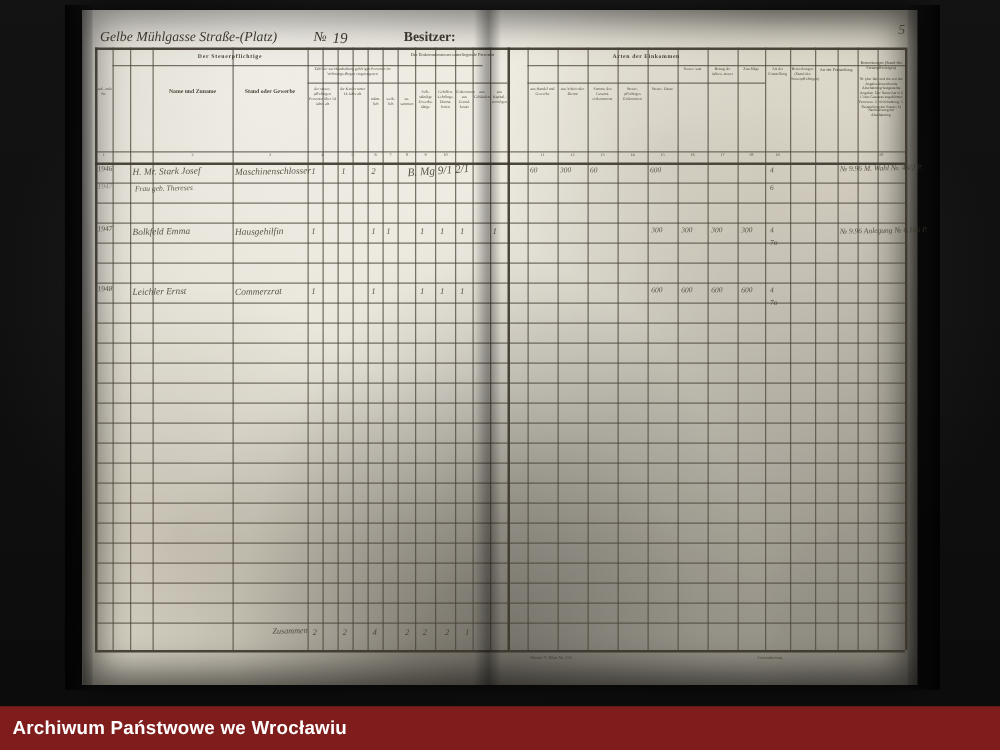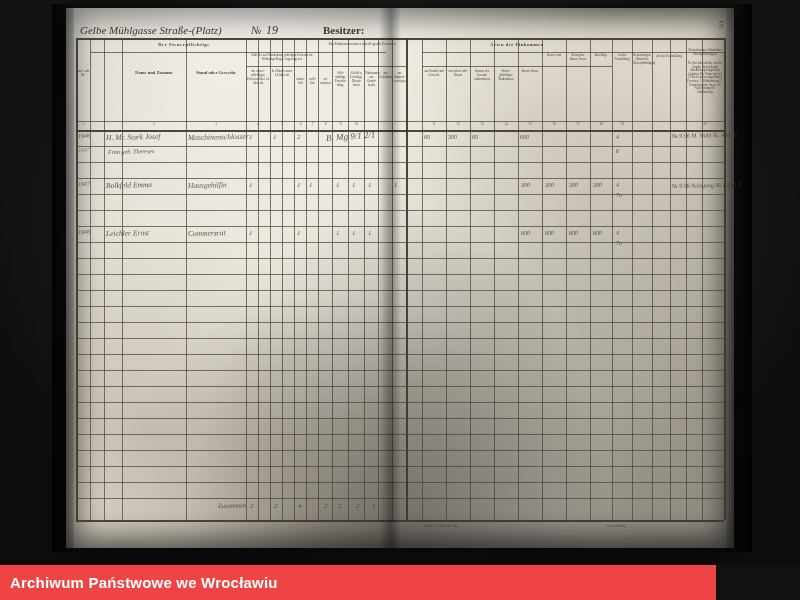--- a/index.html
+++ b/index.html
@@ -93,22 +93,22 @@
   .grime{
     position:absolute;inset:0;pointer-events:none;
     background:
       radial-gradient(circle at 12% 78%, rgba(80,70,50,0.20) 0%, rgba(0,0,0,0) 28%),
       radial-gradient(circle at 70% 20%, rgba(90,80,60,0.12) 0%, rgba(0,0,0,0) 22%),
       radial-gradient(circle at 40% 95%, rgba(60,52,40,0.25) 0%, rgba(0,0,0,0) 35%);
   }
 
   
   .watermark{
-    position:absolute;left:0;top:565px;width:716px;height:35px;
-    background:#ef4444;color:#fff;display:flex;align-items:center;
+    position:absolute;left:0;top:565px;width:800px;height:35px;
+    background:#7f1d1d;color:#fff;display:flex;align-items:center;
     font-family:"Liberation Sans",sans-serif;font-size:15px;font-weight:bold;
     padding-left:10px;box-sizing:border-box;letter-spacing:.2px;text-align:right;
   }
 </style>
 </head>
 <body>
 
 <div id="page">
 
   <div class="scan">

